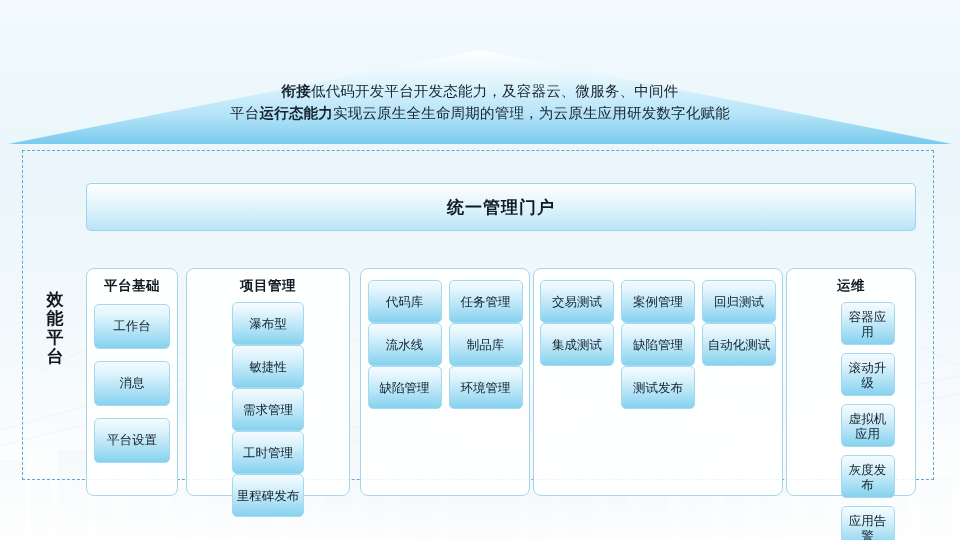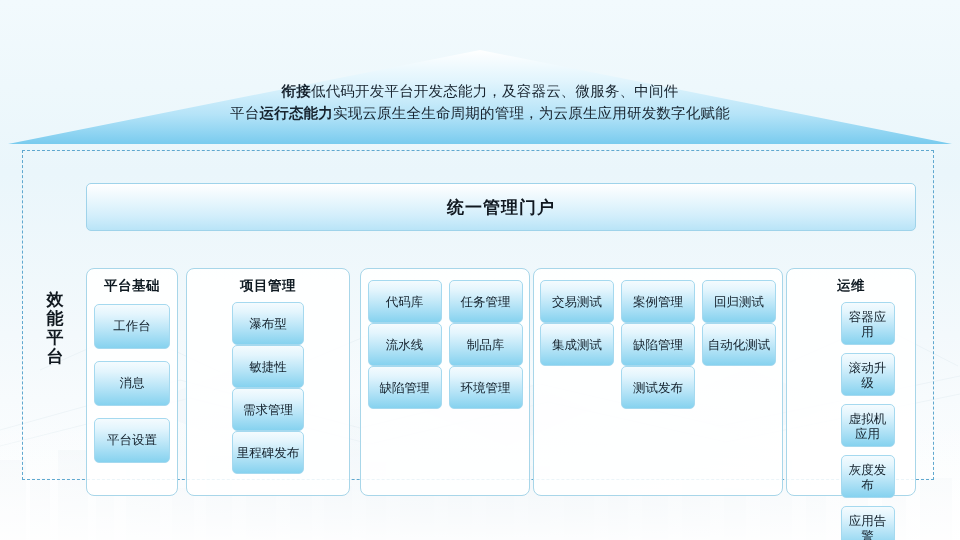--- a/index.html
+++ b/index.html
@@ -278,20 +278,21 @@
         <div class="chip">平台设置</div>
       </div>
     </div>
 
     <div class="card c2">
       <div class="card-title">项目管理</div>
       <div class="grid">
         <div class="chip">瀑布型</div>
         <div class="chip">敏捷性</div>
         <div class="chip">需求管理</div>
+        <div class="chip">工时管理</div>
         <div class="chip">里程碑发布</div>
 
       </div>
     </div>
 
     <div class="card c3">
       <div class="grid">
         <div class="chip">代码库</div>
         <div class="chip">任务管理</div>
         <div class="chip">流水线</div>

